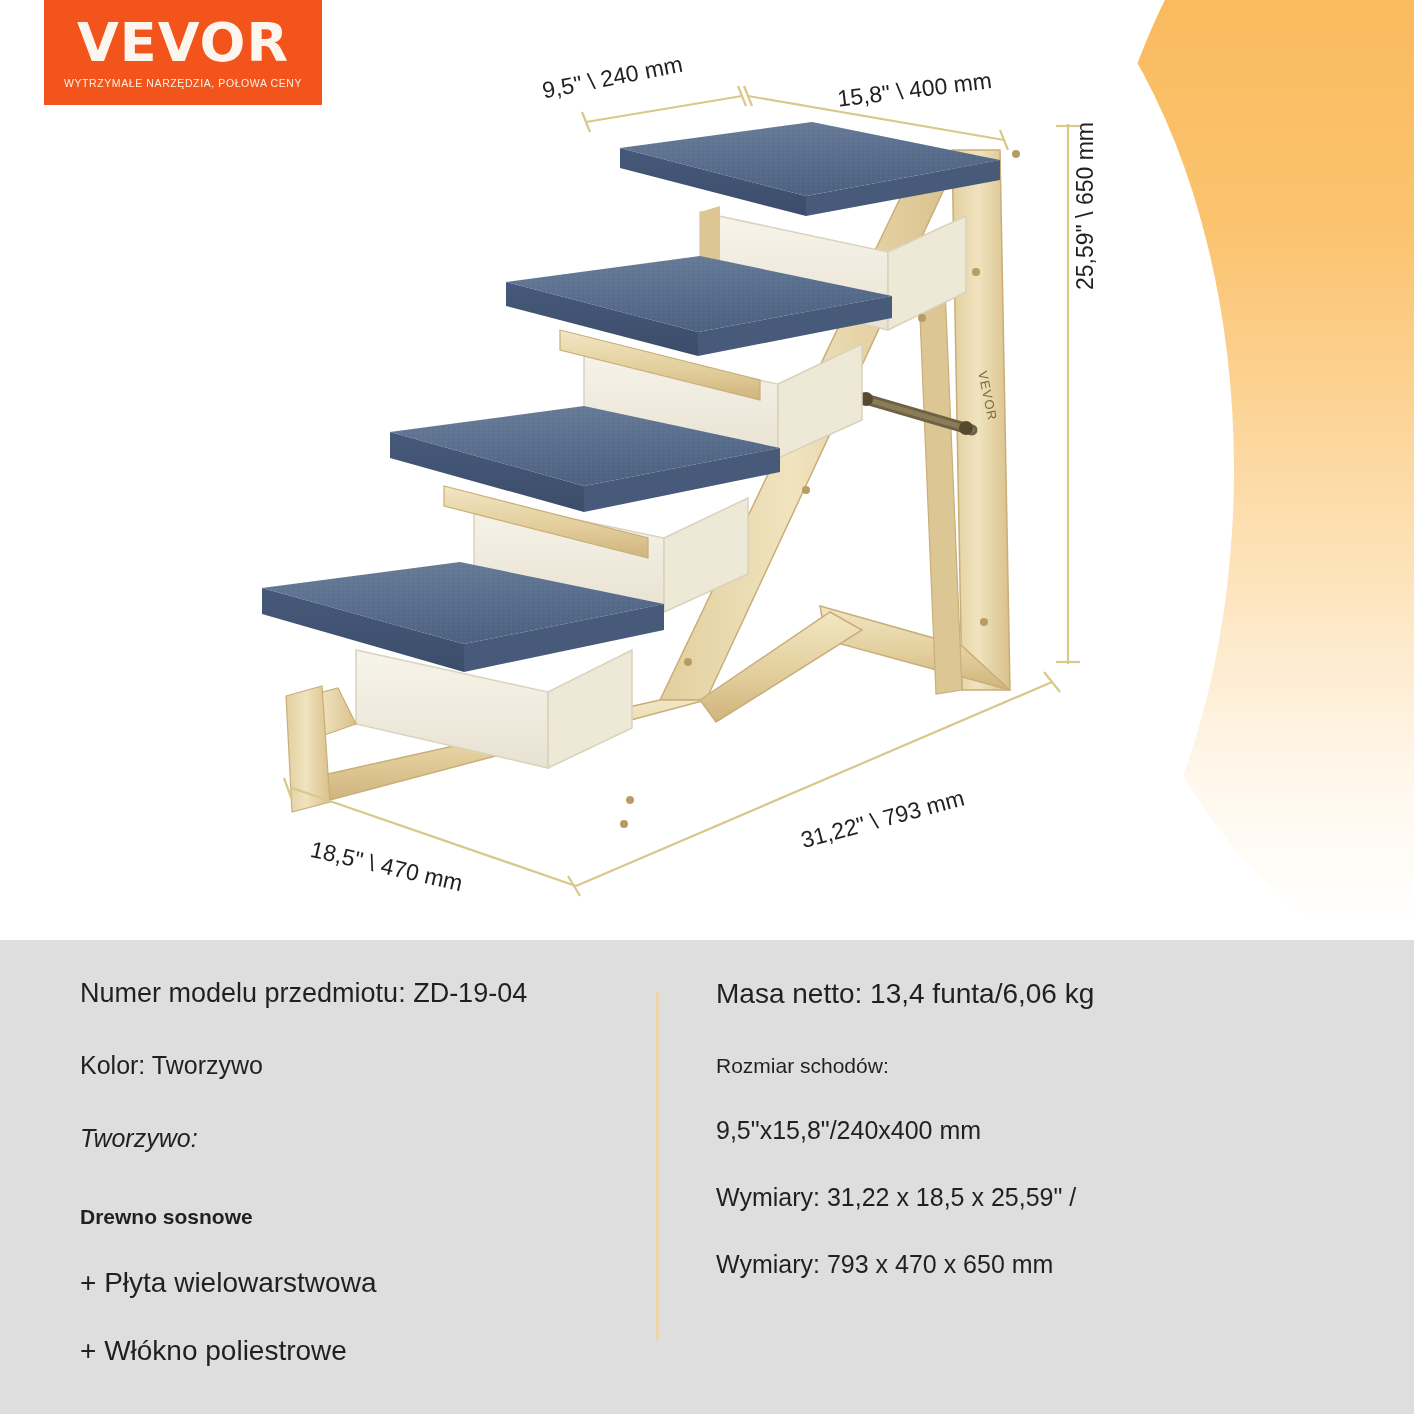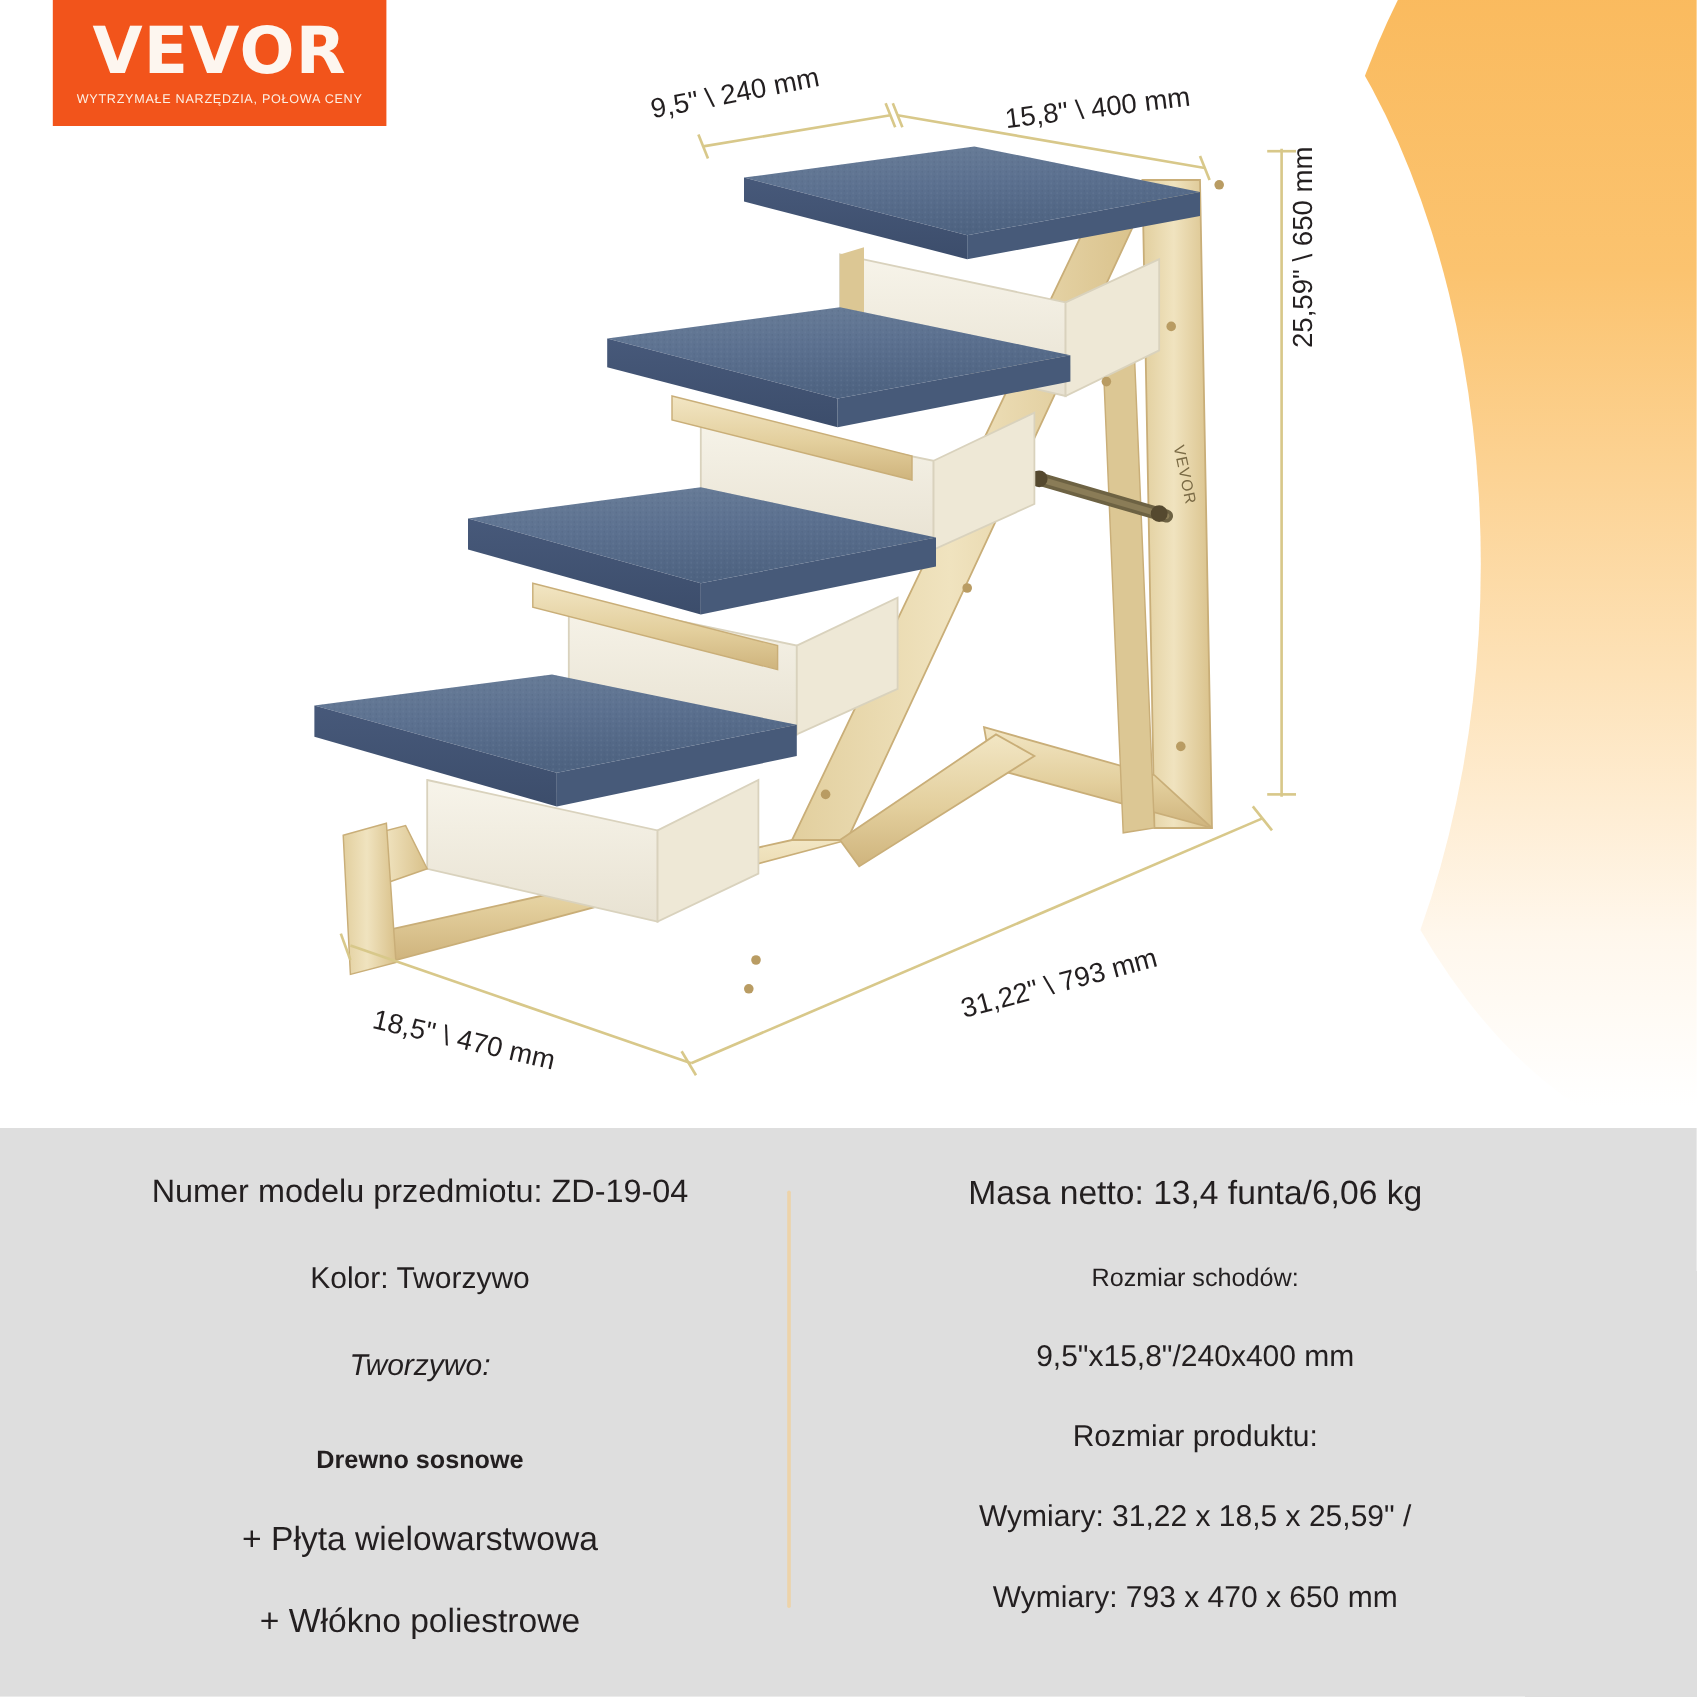--- a/index.html
+++ b/index.html
@@ -52,21 +52,21 @@
   .dim-top-right{left:836px;top:86px;transform:rotate(-7deg);transform-origin:left top;}
   .dim-right{left:1072px;top:290px;transform:rotate(-90deg);transform-origin:left top;}
   .dim-diag{left:798px;top:828px;transform:rotate(-15deg);transform-origin:left top;}
   .dim-bottom{left:314px;top:836px;transform:rotate(13deg);transform-origin:left top;}
 
   
   .panel{
     position:absolute;left:0;top:940px;width:1414px;height:474px;
     background:#dedede;
   }
-  .panel-inner{position:absolute;left:0;top:0;width:1246px;height:474px;text-align:center;}
+  .panel-inner{position:absolute;left:0;top:0;width:1246px;height:474px;}
   .divider{
     position:absolute;left:656px;top:52px;width:3px;height:348px;
     background:#edd3a9;border-radius:2px;
   }
   .col{position:absolute;}
   .col-left{left:80px;top:38px;width:540px;}
   .col-right{left:716px;top:38px;width:560px;}
 
   .line{color:#231f20;font-family:"Liberation Sans", sans-serif;}
   .l-big{font-size:27px;}
@@ -231,20 +231,19 @@
         <div class="line l-mid" style="margin-bottom:52px;font-style:italic;">Tworzywo:</div>
         <div class="line l-small" style="margin-bottom:38px;font-weight:bold;">Drewno sosnowe</div>
         <div class="line l-bold" style="margin-bottom:36px;">+ Płyta wielowarstwowa</div>
         <div class="line l-bold">+ Włókno poliestrowe</div>
       </div>
 
       <div class="col col-right">
         <div class="line l-bold" style="margin-bottom:44px;">Masa netto: 13,4 funta/6,06 kg</div>
         <div class="line l-small" style="margin-bottom:38px;margin-top:35px;">Rozmiar schodów:</div>
         <div class="line l-mid" style="margin-bottom:38px;">9,5"x15,8"/240x400 mm</div>
-        <div class="line l-mid" style="margin-bottom:38px;">Rozmiar produktu:</div>
         <div class="line l-mid" style="margin-bottom:38px;margin-top:13px;">Wymiary: 31,22 x 18,5 x 25,59" /</div>
         <div class="line l-mid">Wymiary: 793 x 470 x 650 mm</div>
       </div>
     </div>
   </div>
 
 </div>
 
 </body></html>

